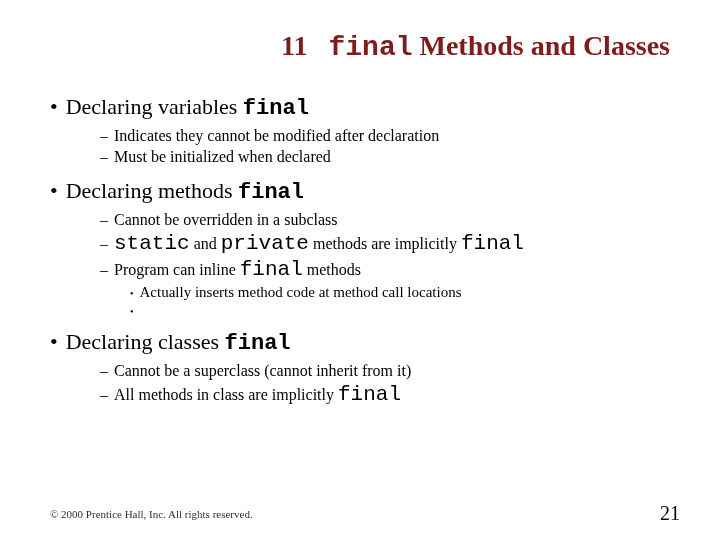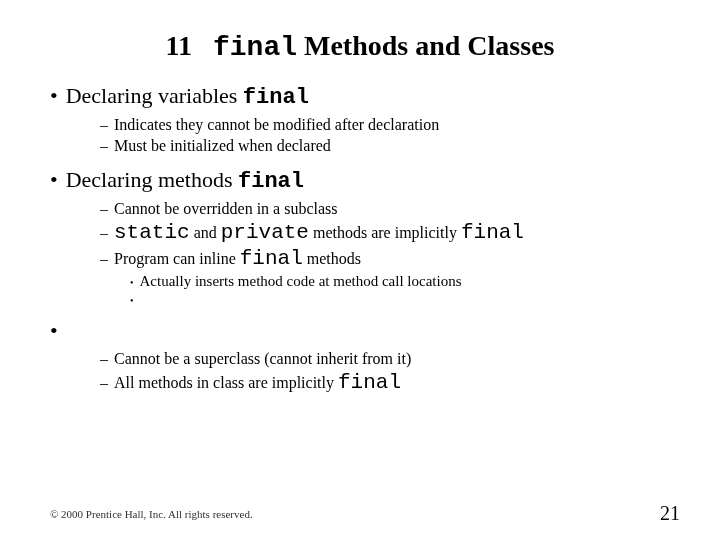--- a/index.html
+++ b/index.html
@@ -21,23 +21,23 @@
     .slide {
       width: 720px;
       height: 540px;
       padding: 30px 50px 30px 50px;
       position: relative;
     }
 
     .slide-title {
       font-size: 28px;
       font-weight: bold;
-      text-align: center;
-      margin-bottom: 20px;
-      color: #000000;
+      text-align: right;
+      margin-bottom: 31px;
+      color: #7f1d1d;
     }
 
     .slide-title .code-font {
       font-family: 'Courier New', Courier, monospace;
       font-size: 28px;
     }
 
     .section {
       margin-bottom: 12px;
     }
@@ -181,20 +181,23 @@
         <div class="sub-sub-item">
           <span class="bullet-small">•</span>
         </div>
       </div>
     </div>
   </div>
 
   <div class="section">
     <div class="bullet-main">
       <span class="bullet-dot">•</span>
+      <span>
+        Declaring classes <span class="code-font">final</span>
+      </span>
     </div>
     <div class="sub-list">
       <div class="sub-item">
         <span class="dash">–</span>
         <span>Cannot be a superclass (cannot inherit from it)</span>
       </div>
       <div class="sub-item">
         <span class="dash">–</span>
         <span>All methods in class are implicitly <span class="code-font">final</span></span>
       </div>

